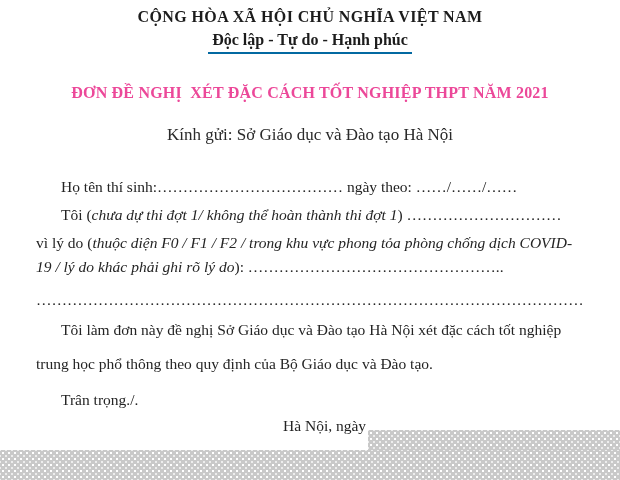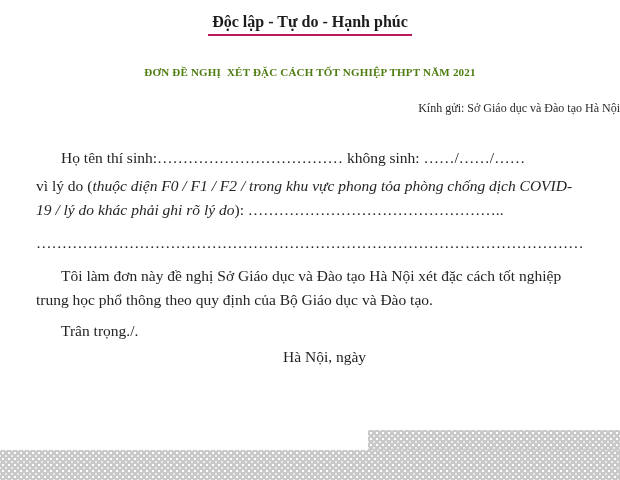--- a/index.html
+++ b/index.html
@@ -27,37 +27,37 @@
     color: #1c1c1c;
   }
   .nat-line2 {
     margin-top: 5px;
     font-size: 16px;
     font-weight: bold;
     color: #1c1c1c;
   }
   .nat-line2 .motto-underline {
     display: inline-block;
-    border-bottom: 2px solid #be185d;
+    border-bottom: 2px solid #0369a1;
     padding: 0 4px 3px 4px;
   }
   .doc-title {
     margin-top: 30px;
     text-align: center;
-    font-size: 11px;
+    font-size: 16px;
     font-weight: bold;
     letter-spacing: 0.2px;
-    color: #4d7c0f;
+    color: #ec4899;
     white-space: pre-wrap;
     font-family: Liberation Serif, serif;
   }
   .recipient {
     margin-top: 23px;
-    text-align: right;
-    font-size: 12px;
+    text-align: center;
+    font-size: 17px;
     color: #2a2a2a;
   }
   .body-block {
     margin: 28px 36px 0 36px;
     font-size: 15.5px;
     color: #242424;
   }
   .field-line {
     line-height: 28px;
     text-indent: 25px;
@@ -69,22 +69,22 @@
     margin-top: 2px;
     text-indent: 0;
   }
   .dotted-row {
     line-height: 24px;
     margin-top: 9px;
     white-space: nowrap;
     overflow: hidden;
   }
   .request-para {
-    line-height: 24px;
-    margin-top: 9px;
+    line-height: 34px;
+    margin-top: 1px;
     text-indent: 25px;
   }
   .closing-line {
     line-height: 24px;
     margin-top: 7px;
     text-indent: 25px;
   }
   .place-date {
     line-height: 22px;
     margin-top: 3px;
@@ -113,35 +113,39 @@
     width: 620px;
     height: 30px;
   }
 </style>
 </head>
 <body>
 
 <div class="page">
 
   <div class="header">
+    <div class="nat-line1">CỘNG HÒA XÃ HỘI CHỦ NGHĨA VIỆT NAM</div>
     <div class="nat-line2">
       <span class="motto-underline">Độc lập - Tự do - Hạnh phúc</span>
     </div>
   </div>
 
   <div class="doc-title">ĐƠN ĐỀ NGHỊ  XÉT ĐẶC CÁCH TỐT NGHIỆP THPT NĂM 2021</div>
 
   <div class="recipient">Kính gửi: Sở Giáo dục và Đào tạo Hà Nội</div>
 
   <div class="body-block">
 
-    <div class="field-line">Họ tên thí sinh:……………………………… không sinh: ……/……/……</div>
+    <div class="field-line">Họ tên thí sinh:……………………………… ngày theo: ……/……/……</div>
 
 
 
+    <div class="field-line">
+      <span>Tôi (</span><span class="it">chưa dự thi đợt 1/ không thể hoàn thành thi đợt 1</span><span>) …………………………</span>
+    </div>
 
     <div class="reason-para">
       <span>vì lý do (</span><span class="it">thuộc diện F0 / F1 / F2 / trong khu vực phong tỏa phòng chống dịch COVID-19 / lý do khác phải ghi rõ lý do</span><span>): …………………………………………..</span>
     </div>
 
     <div class="dotted-row">………………………………………………………………………………………………………………..</div>
 
     <div class="request-para">Tôi làm đơn này đề nghị Sở Giáo dục và Đào tạo Hà Nội xét đặc cách tốt nghiệp trung học phổ thông theo quy định của Bộ Giáo dục và Đào tạo.</div>
 
     <div class="closing-line">Trân trọng./.</div>

